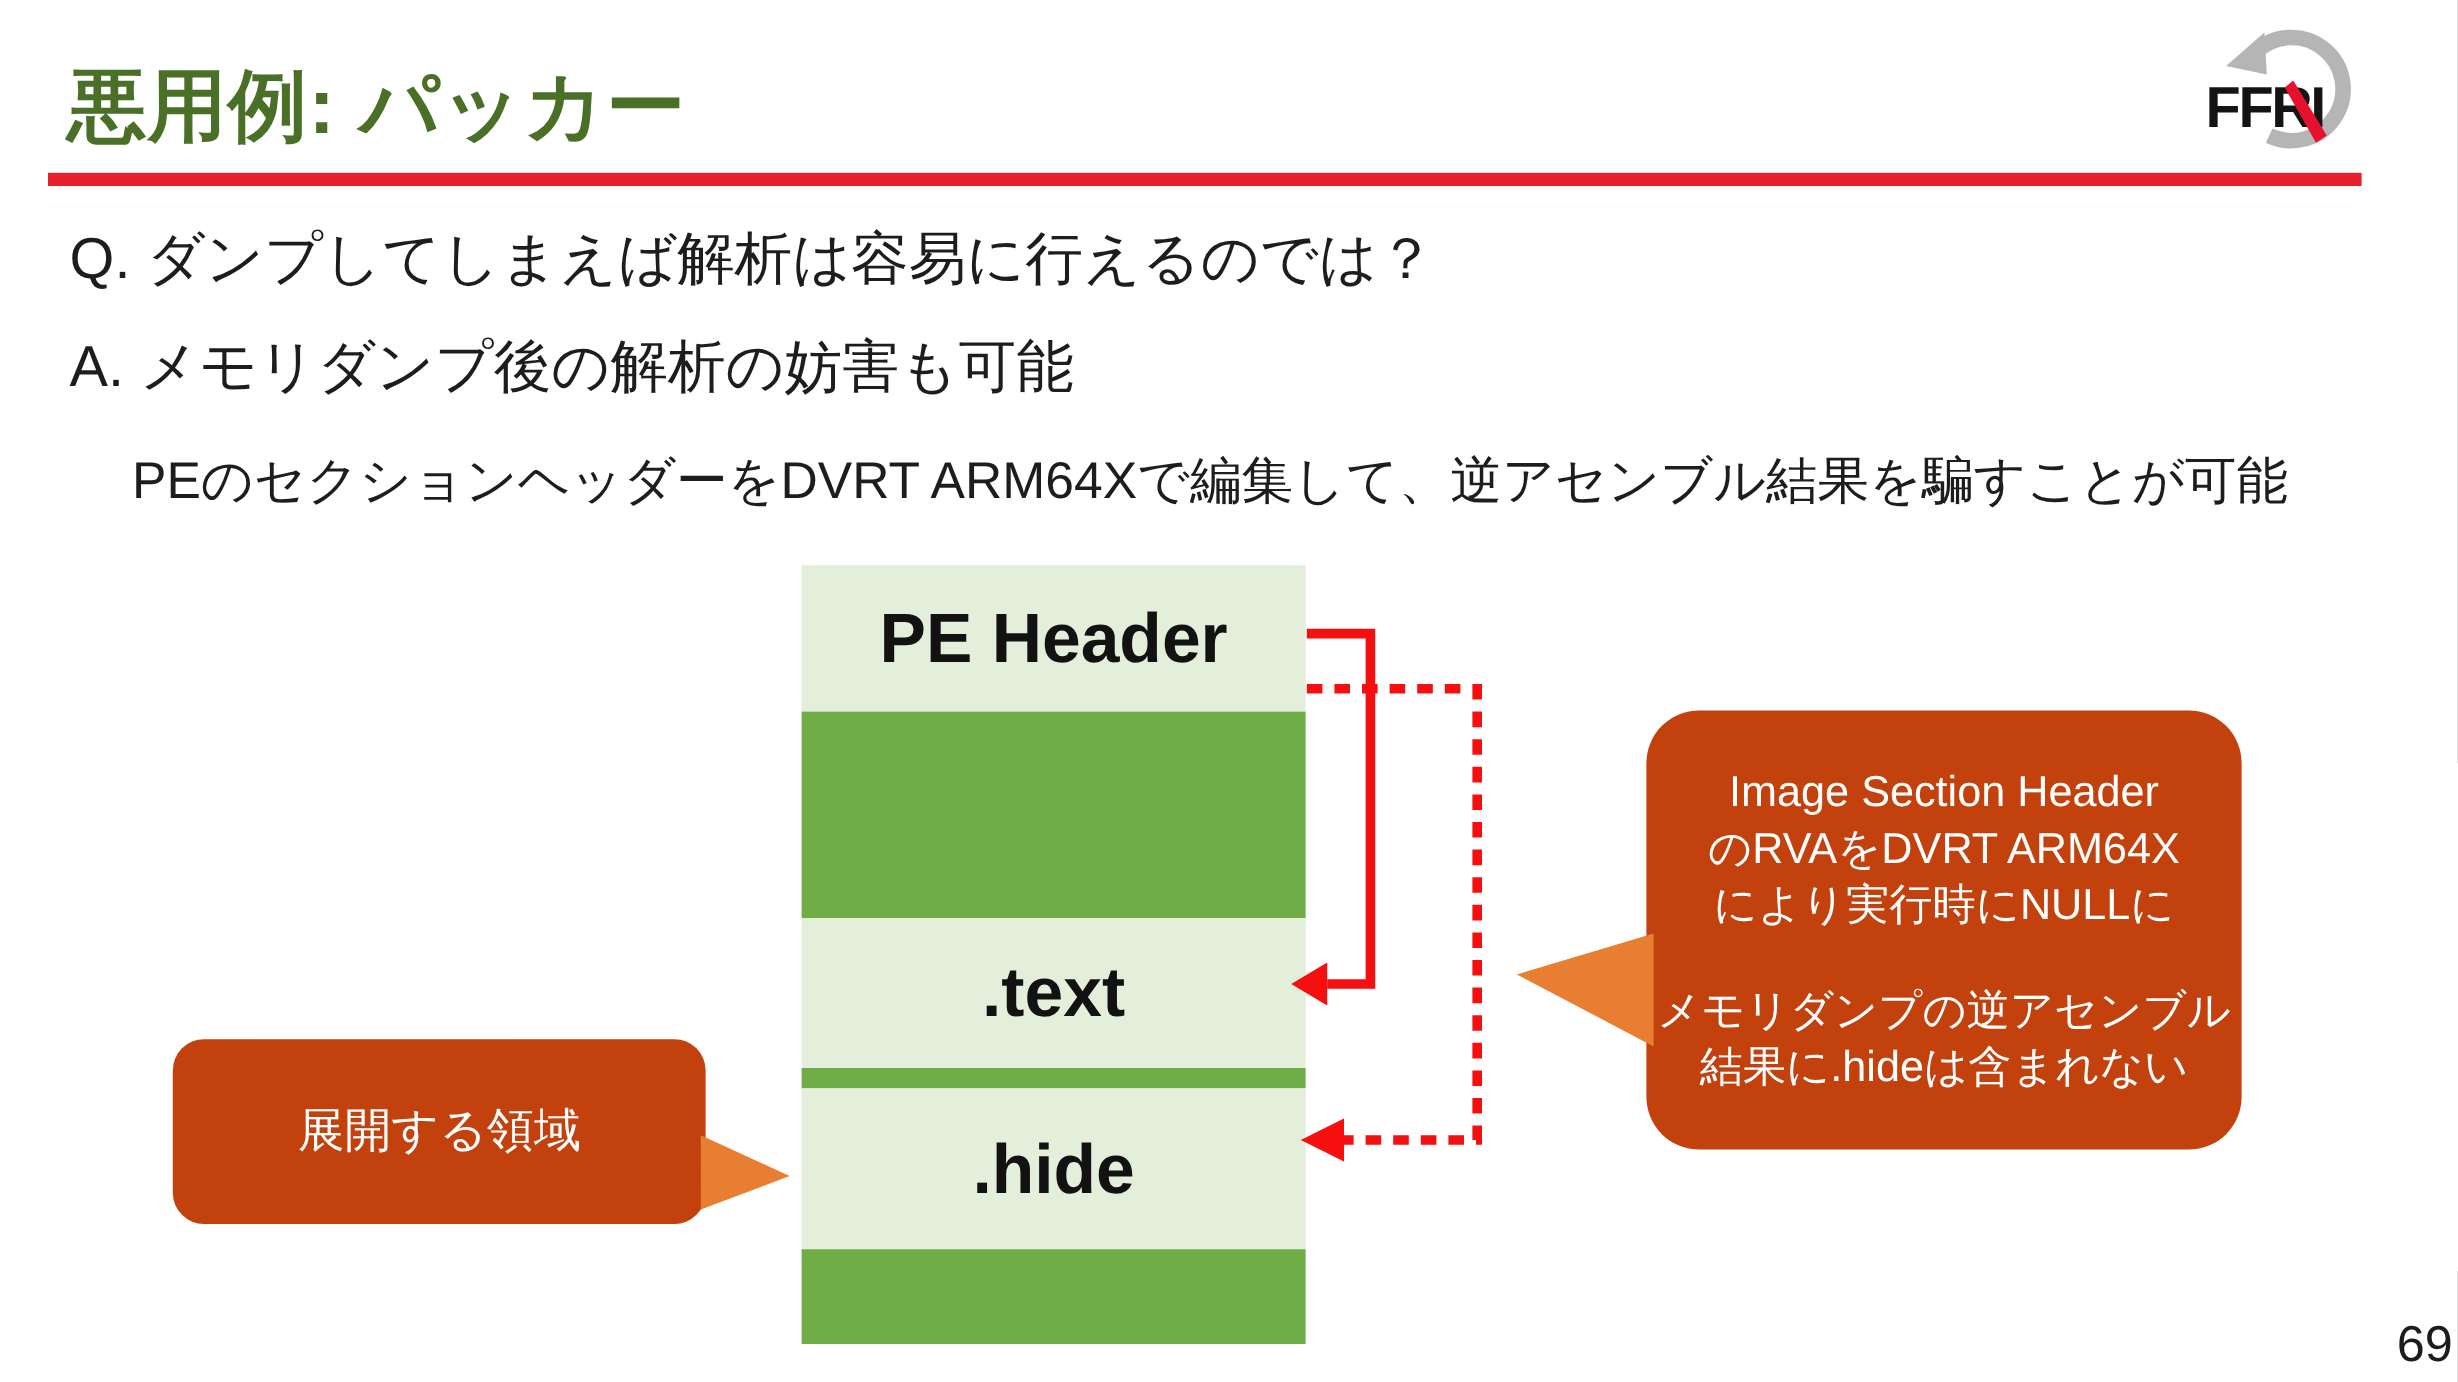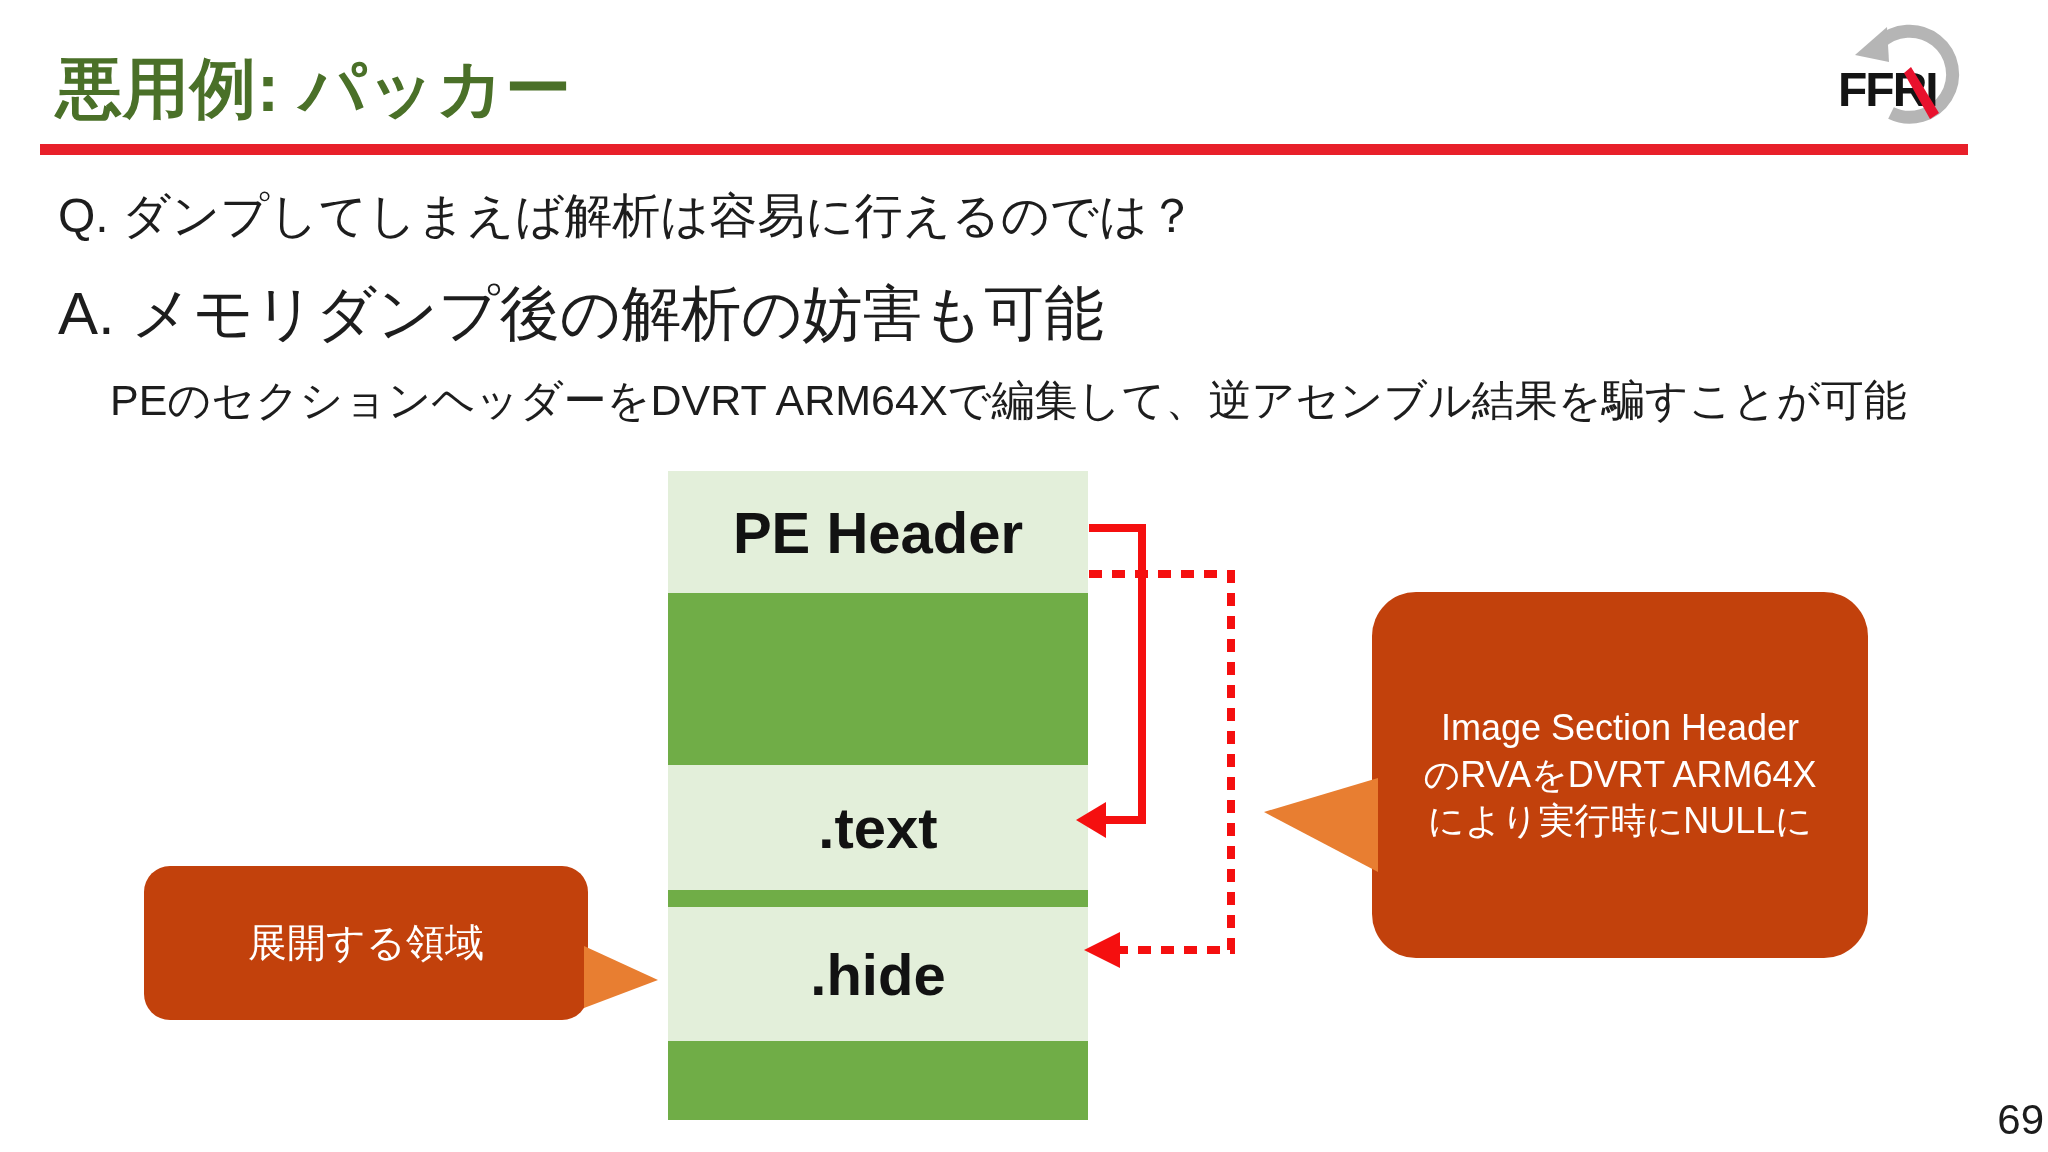--- a/index.html
+++ b/index.html
@@ -6,21 +6,21 @@
   .slide {
     position:relative; width:2048px; height:1152px; background:#ffffff;
     overflow:hidden; font-family:"Liberation Sans", sans-serif; color:#1d1d1d;padding-left:12px;
   }
   .title {
     position:absolute; left:56px; top:44px; font-size:66px; font-weight:800;
     color:#4A7028; letter-spacing:1px; white-space:nowrap;
   }
   .divider { position:absolute; left:40px; top:144px; width:1928px; height:11px; background:#E8202A; }
   .q-line { position:absolute; left:58px; top:184px; font-size:48px; white-space:nowrap; }
-  .a-line { position:absolute; left:58px; top:274px; font-size:60px; white-space:nowrap; }
+  .a-line { position:absolute; left:58px; top:274px; font-size:48px; white-space:nowrap; }
   .detail-line { position:absolute; left:110px; top:372px; font-size:43px; white-space:nowrap; }
 
   .stack { position:absolute; left:668px; top:471px; width:420px; }
   .row { display:flex; align-items:center; justify-content:center; }
   .row.light { background:#E3EFDA; }
   .row.green { background:#70AD47; }
   .row .sec-label { font-size:58px; font-weight:bold; color:#121212; }
   .r1 { height:122px; } .r2 { height:172px; } .r3 { height:125px; }
   .r4 { height:17px; }  .r5 { height:134px; } .r6 { height:79px; }
 
@@ -89,20 +89,24 @@
   <div class="callout callout-left">
     <div>展開する領域</div>
   </div>
 
   <div class="callout callout-right">
     <div class="para1">
       <div>Image Section Header</div>
       <div>のRVAをDVRT ARM64X</div>
       <div>により実行時にNULLに</div>
     </div>
+    <div class="para2">
+      <div>メモリダンプの逆アセンブル</div>
+      <div>結果に.hideは含まれない</div>
+    </div>
   </div>
 
   <svg class="overlay" viewBox="0 0 2048 1152">
     <path d="M 1089 528 H 1142 V 820 H 1106" fill="none" stroke="#F50F0F" stroke-width="8"></path>
     <polygon points="1106,802 1106,838 1076,820" fill="#F50F0F"></polygon>
     <path d="M 1089 574 H 1231 V 950 H 1120" fill="none" stroke="#F50F0F" stroke-width="8" stroke-dasharray="13 10"></path>
     <polygon points="1120,932 1120,968 1084,950" fill="#F50F0F"></polygon>
     <polygon points="584,946 658,980 584,1008" fill="#E87E31"></polygon>
     <polygon points="1378,778 1264,812 1378,872" fill="#E87E31"></polygon>
   </svg>

